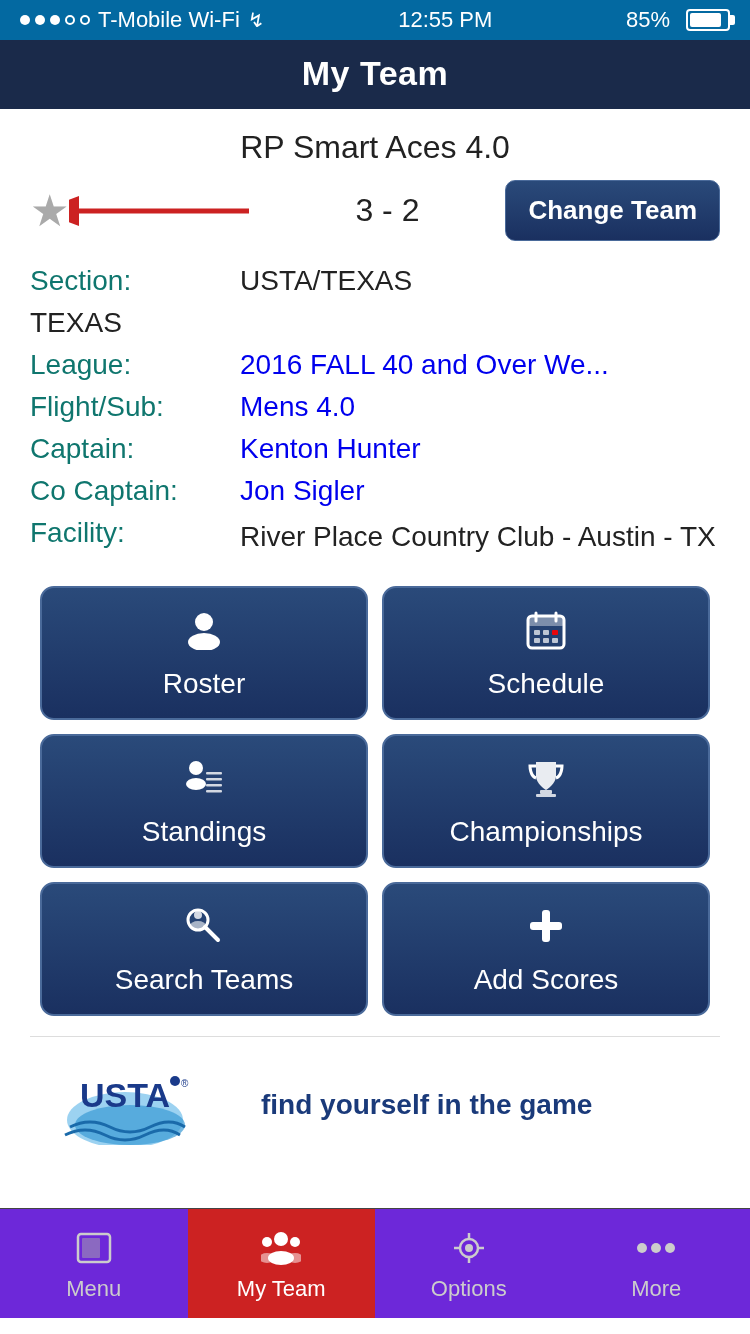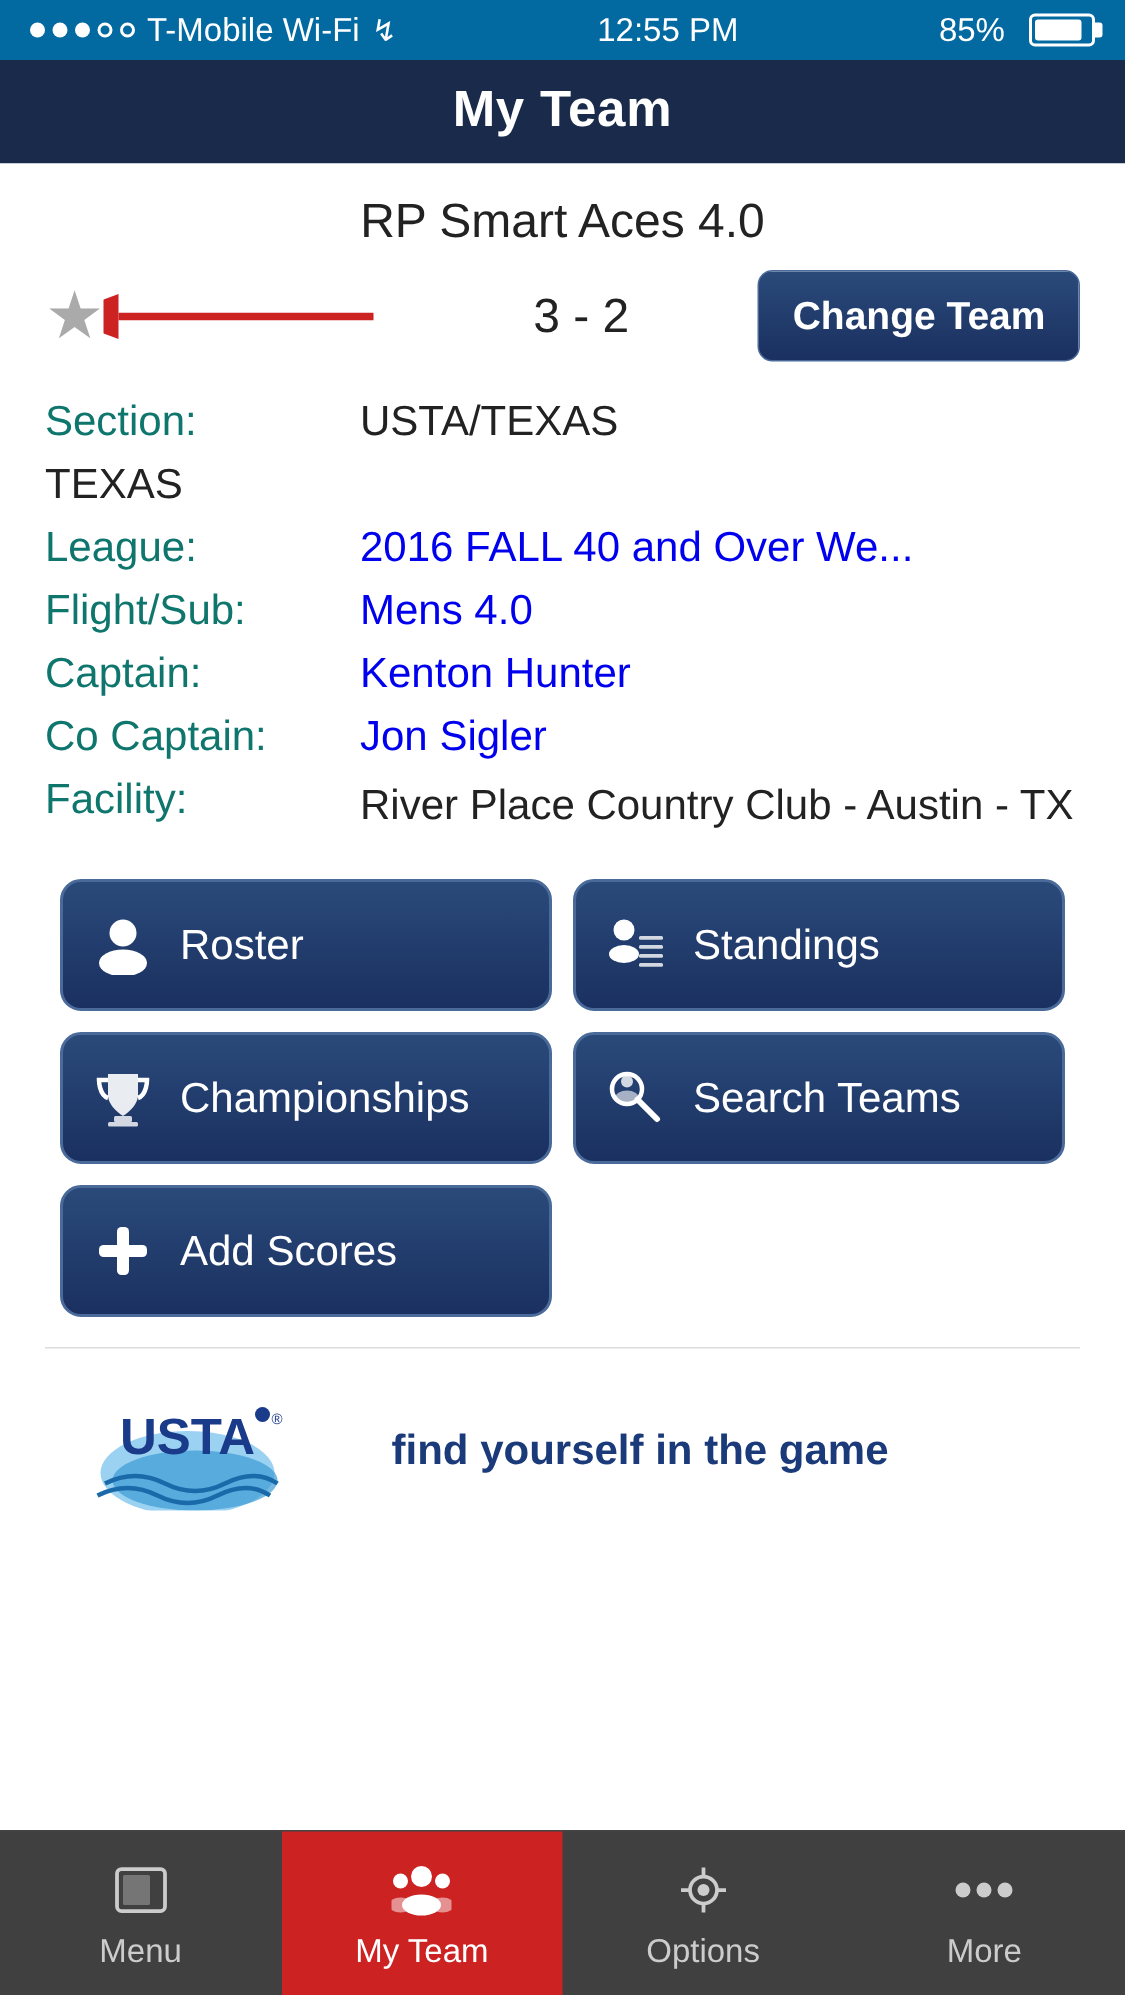--- a/index.html
+++ b/index.html
@@ -159,20 +159,21 @@
       border: 2px solid #4a6a9a;
       border-radius: 14px;
       padding: 18px 16px;
       font-size: 28px;
       font-weight: 500;
       cursor: pointer;
       display: flex;
       align-items: center;
       gap: 14px;
       text-align: left;
+      flex-direction: column;
     }
 
     .btn-icon {
       width: 48px;
       height: 48px;
       display: flex;
       align-items: center;
       justify-content: center;
       flex-shrink: 0;
     }
@@ -196,24 +197,24 @@
 
     .usta-tagline {
       color: #1a3a7a;
       font-size: 28px;
       font-weight: 700;
       margin-left: 21px;
     }
 
     
     .tab-bar {
-      background: #404040;
+      background: #6d28d9;
       display: flex;
       position: fixed;
-      bottom: 4px;
+      bottom: 16px;
       width: 750px;
       height: 110px;
       border-top: 1px solid #444;
     }
 
     .tab-item {
       flex: 1;
       display: flex;
       flex-direction: column;
       align-items: center;
@@ -340,20 +341,37 @@
     <button class="action-btn">
       <div class="btn-icon">
         <svg width="40" height="40" viewBox="0 0 40 40" fill="white">
           <circle cx="20" cy="12" r="9"></circle>
           <ellipse cx="20" cy="32" rx="16" ry="9"></ellipse>
         </svg>
       </div>
       <span>Roster</span>
     </button>
 
+    <button class="action-btn">
+      <div class="btn-icon">
+        <svg width="40" height="40" viewBox="0 0 40 40" fill="white">
+          <rect x="2" y="6" width="36" height="32" rx="4" fill="none" stroke="white" stroke-width="3"></rect>
+          <rect x="2" y="6" width="36" height="10" rx="2" fill="white" opacity="0.4"></rect>
+          <line x1="10" y1="3" x2="10" y2="11" stroke="white" stroke-width="3" stroke-linecap="round"></line>
+          <line x1="30" y1="3" x2="30" y2="11" stroke="white" stroke-width="3" stroke-linecap="round"></line>
+          <rect x="8" y="20" width="6" height="5" rx="1" fill="white" opacity="0.7"></rect>
+          <rect x="8" y="28" width="6" height="5" rx="1" fill="white" opacity="0.7"></rect>
+          <rect x="17" y="20" width="6" height="5" rx="1" fill="white" opacity="0.7"></rect>
+          <rect x="26" y="20" width="6" height="5" rx="1" fill="red" opacity="0.9"></rect>
+          <rect x="17" y="28" width="6" height="5" rx="1" fill="white" opacity="0.7"></rect>
+          <rect x="26" y="28" width="6" height="5" rx="1" fill="white" opacity="0.7"></rect>
+        </svg>
+      </div>
+      <span>Schedule</span>
+    </button>
 
     <button class="action-btn">
       <div class="btn-icon">
         <svg width="40" height="40" viewBox="0 0 40 40" fill="white">
           <circle cx="12" cy="10" r="7"></circle>
           <ellipse cx="12" cy="26" rx="10" ry="6"></ellipse>
           <rect x="22" y="14" width="16" height="2.5" rx="1" fill="white" opacity="0.8"></rect>
           <rect x="22" y="20" width="16" height="2.5" rx="1" fill="white" opacity="0.8"></rect>
           <rect x="22" y="26" width="16" height="2.5" rx="1" fill="white" opacity="0.8"></rect>
           <rect x="22" y="32" width="16" height="2.5" rx="1" fill="white" opacity="0.8"></rect>

